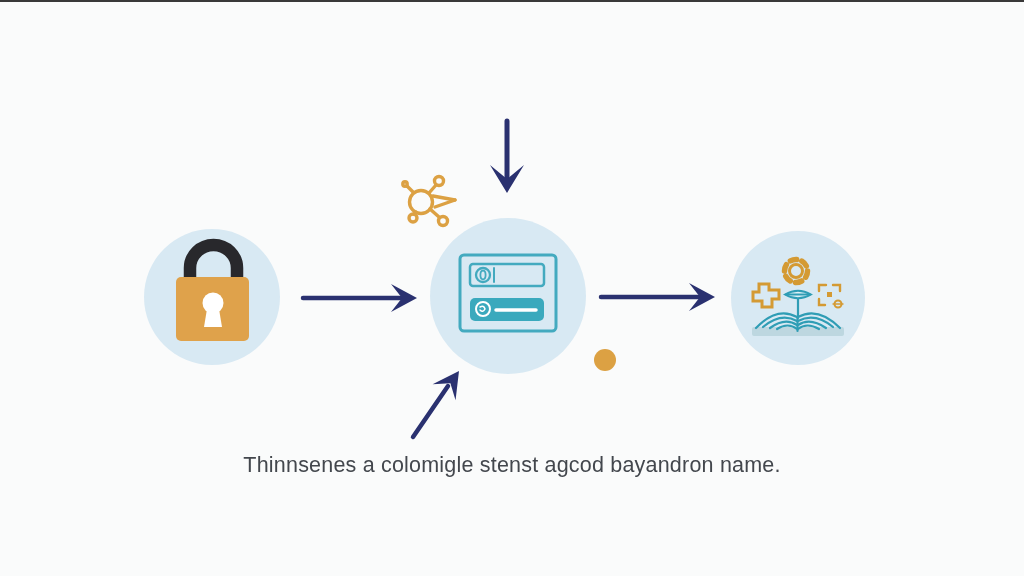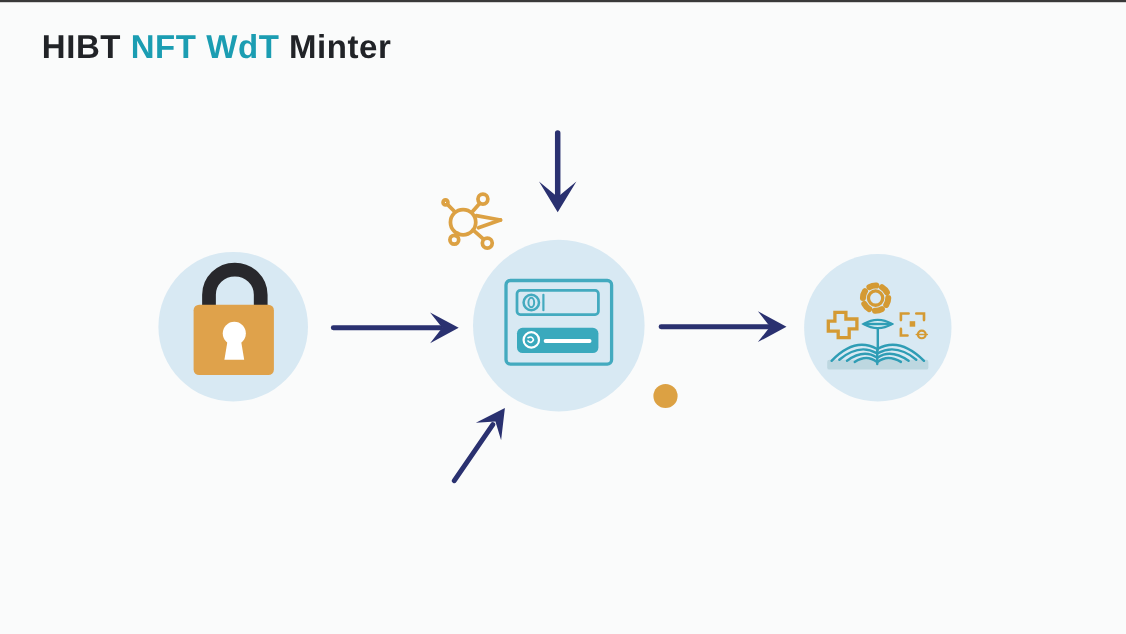--- a/index.html
+++ b/index.html
@@ -60,21 +60,20 @@
   .gear{stroke:var(--gear-orange);fill:none;stroke-linecap:round;}
   .orange-fill{fill:var(--orange);}
   .gear-fill{fill:var(--gear-orange);}
 </style>
 </head>
 <body>
 
 <div class="canvas">
   <div class="top-edge"></div>
 
-  <h1 class="title"><span>HIBT </span><span class="accent">NFT WdT</span><span> Minter</span></h1>
 
   <svg class="diagram-svg" width="1024" height="576" viewBox="0 0 1024 576">
 
     <circle class="node-circle" cx="212" cy="297" r="68"></circle>
     <circle class="node-circle" cx="508" cy="296" r="78"></circle>
     <circle class="node-circle" cx="798" cy="298" r="67"></circle>
 
     <g>
       <path class="shackle" d="M 190,279 L 190,268 A 23.5,23 0 0 1 237,268 L 237,279"></path>
       <rect class="lockbody" x="176" y="277" width="73" height="64" rx="5"></rect>
@@ -152,13 +151,14 @@
     <g>
       <line class="arrow-line" x1="601" y1="297" x2="698" y2="297"></line>
       <polygon class="arrow-head" points="-26,-14 0,0 -26,14 -15,0" transform="translate(715,297)"></polygon>
     </g>
     <g>
       <line class="arrow-line" x1="413" y1="437" x2="448" y2="386"></line>
       <polygon class="arrow-head" points="-26,-14 0,0 -26,14 -15,0" transform="translate(459,371) rotate(-55)"></polygon>
     </g>
   </svg>
 
+  <div class="caption">Thinnsenes a colomigle stenst agcod bayandron name.</div>
 </div>
 
 </body></html>

